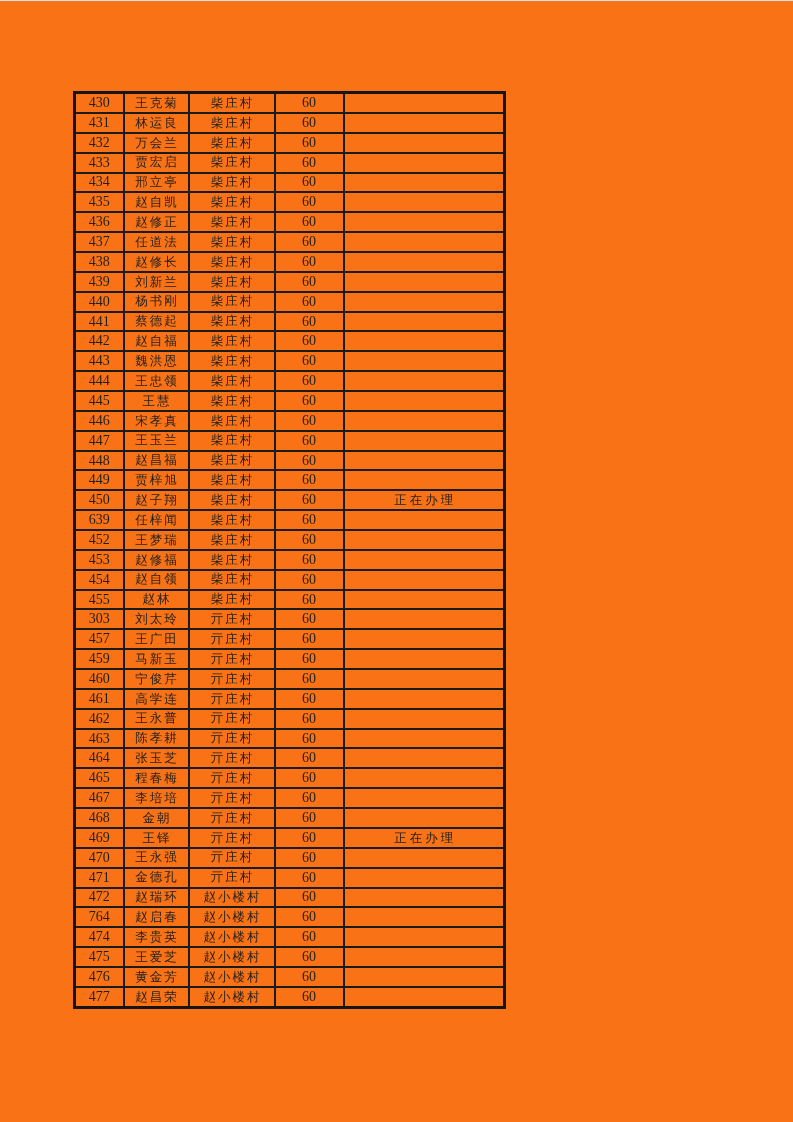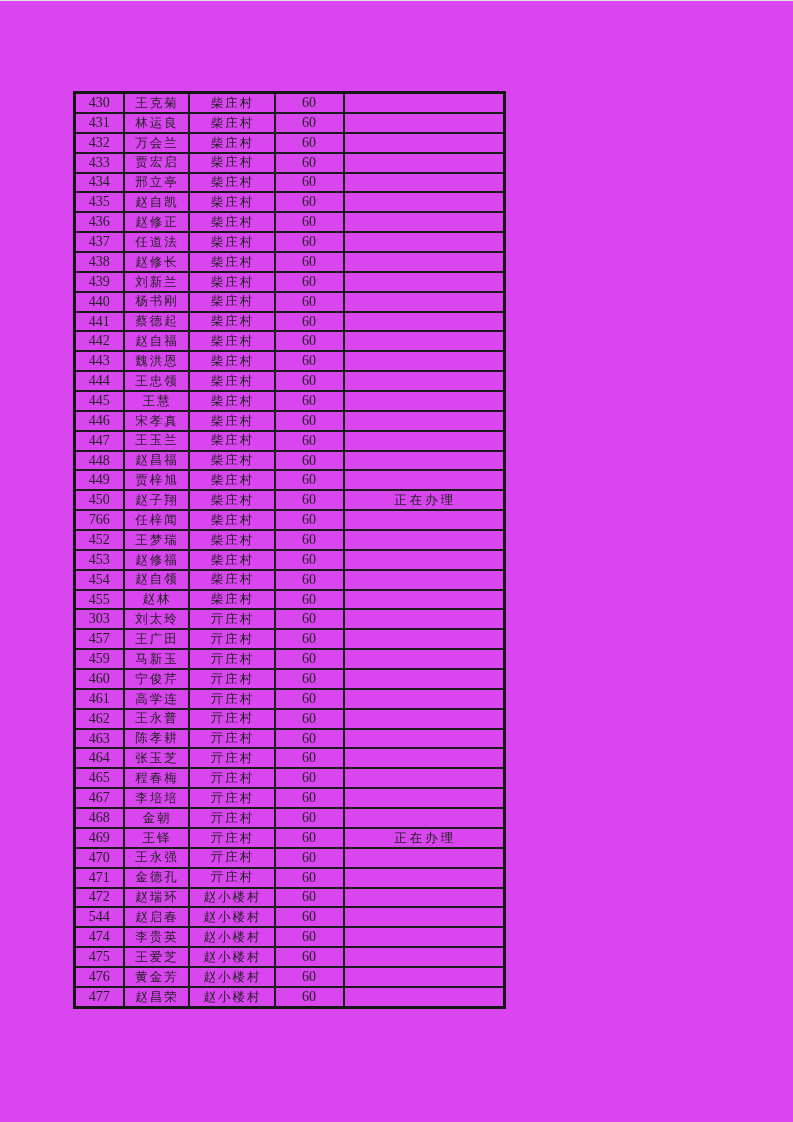--- a/index.html
+++ b/index.html
@@ -4,21 +4,21 @@
 <style>
   html, body {
     margin: 0;
     padding: 0;
     background: #ffffff;
   }
   .page {
     position: relative;
     width: 793px;
     height: 1122px;
-    background: #d946ef;
+    background: #f97316;
     font-family: "Liberation Serif", "DejaVu Serif", serif;
     overflow: hidden;
   }
   .page-top-edge {
     position: absolute;
     top: 0; left: 0;
     width: 100%;
     height: 1px;
     background: #e2e2e2;
   }
@@ -211,21 +211,21 @@
           <td class="cjk remark"></td>
         </tr>
         <tr>
           <td class="num">450</td>
           <td class="cjk">赵子翔</td>
           <td class="cjk">柴庄村</td>
           <td class="num">60</td>
           <td class="cjk remark">正在办理</td>
         </tr>
         <tr>
-          <td class="num">766</td>
+          <td class="num">639</td>
           <td class="cjk">任梓闻</td>
           <td class="cjk">柴庄村</td>
           <td class="num">60</td>
           <td class="cjk remark"></td>
         </tr>
         <tr>
           <td class="num">452</td>
           <td class="cjk">王梦瑞</td>
           <td class="cjk">柴庄村</td>
           <td class="num">60</td>
@@ -351,21 +351,21 @@
           <td class="cjk remark"></td>
         </tr>
         <tr>
           <td class="num">472</td>
           <td class="cjk">赵瑞环</td>
           <td class="cjk">赵小楼村</td>
           <td class="num">60</td>
           <td class="cjk remark"></td>
         </tr>
         <tr>
-          <td class="num">544</td>
+          <td class="num">764</td>
           <td class="cjk">赵启春</td>
           <td class="cjk">赵小楼村</td>
           <td class="num">60</td>
           <td class="cjk remark"></td>
         </tr>
         <tr>
           <td class="num">474</td>
           <td class="cjk">李贵英</td>
           <td class="cjk">赵小楼村</td>
           <td class="num">60</td>

